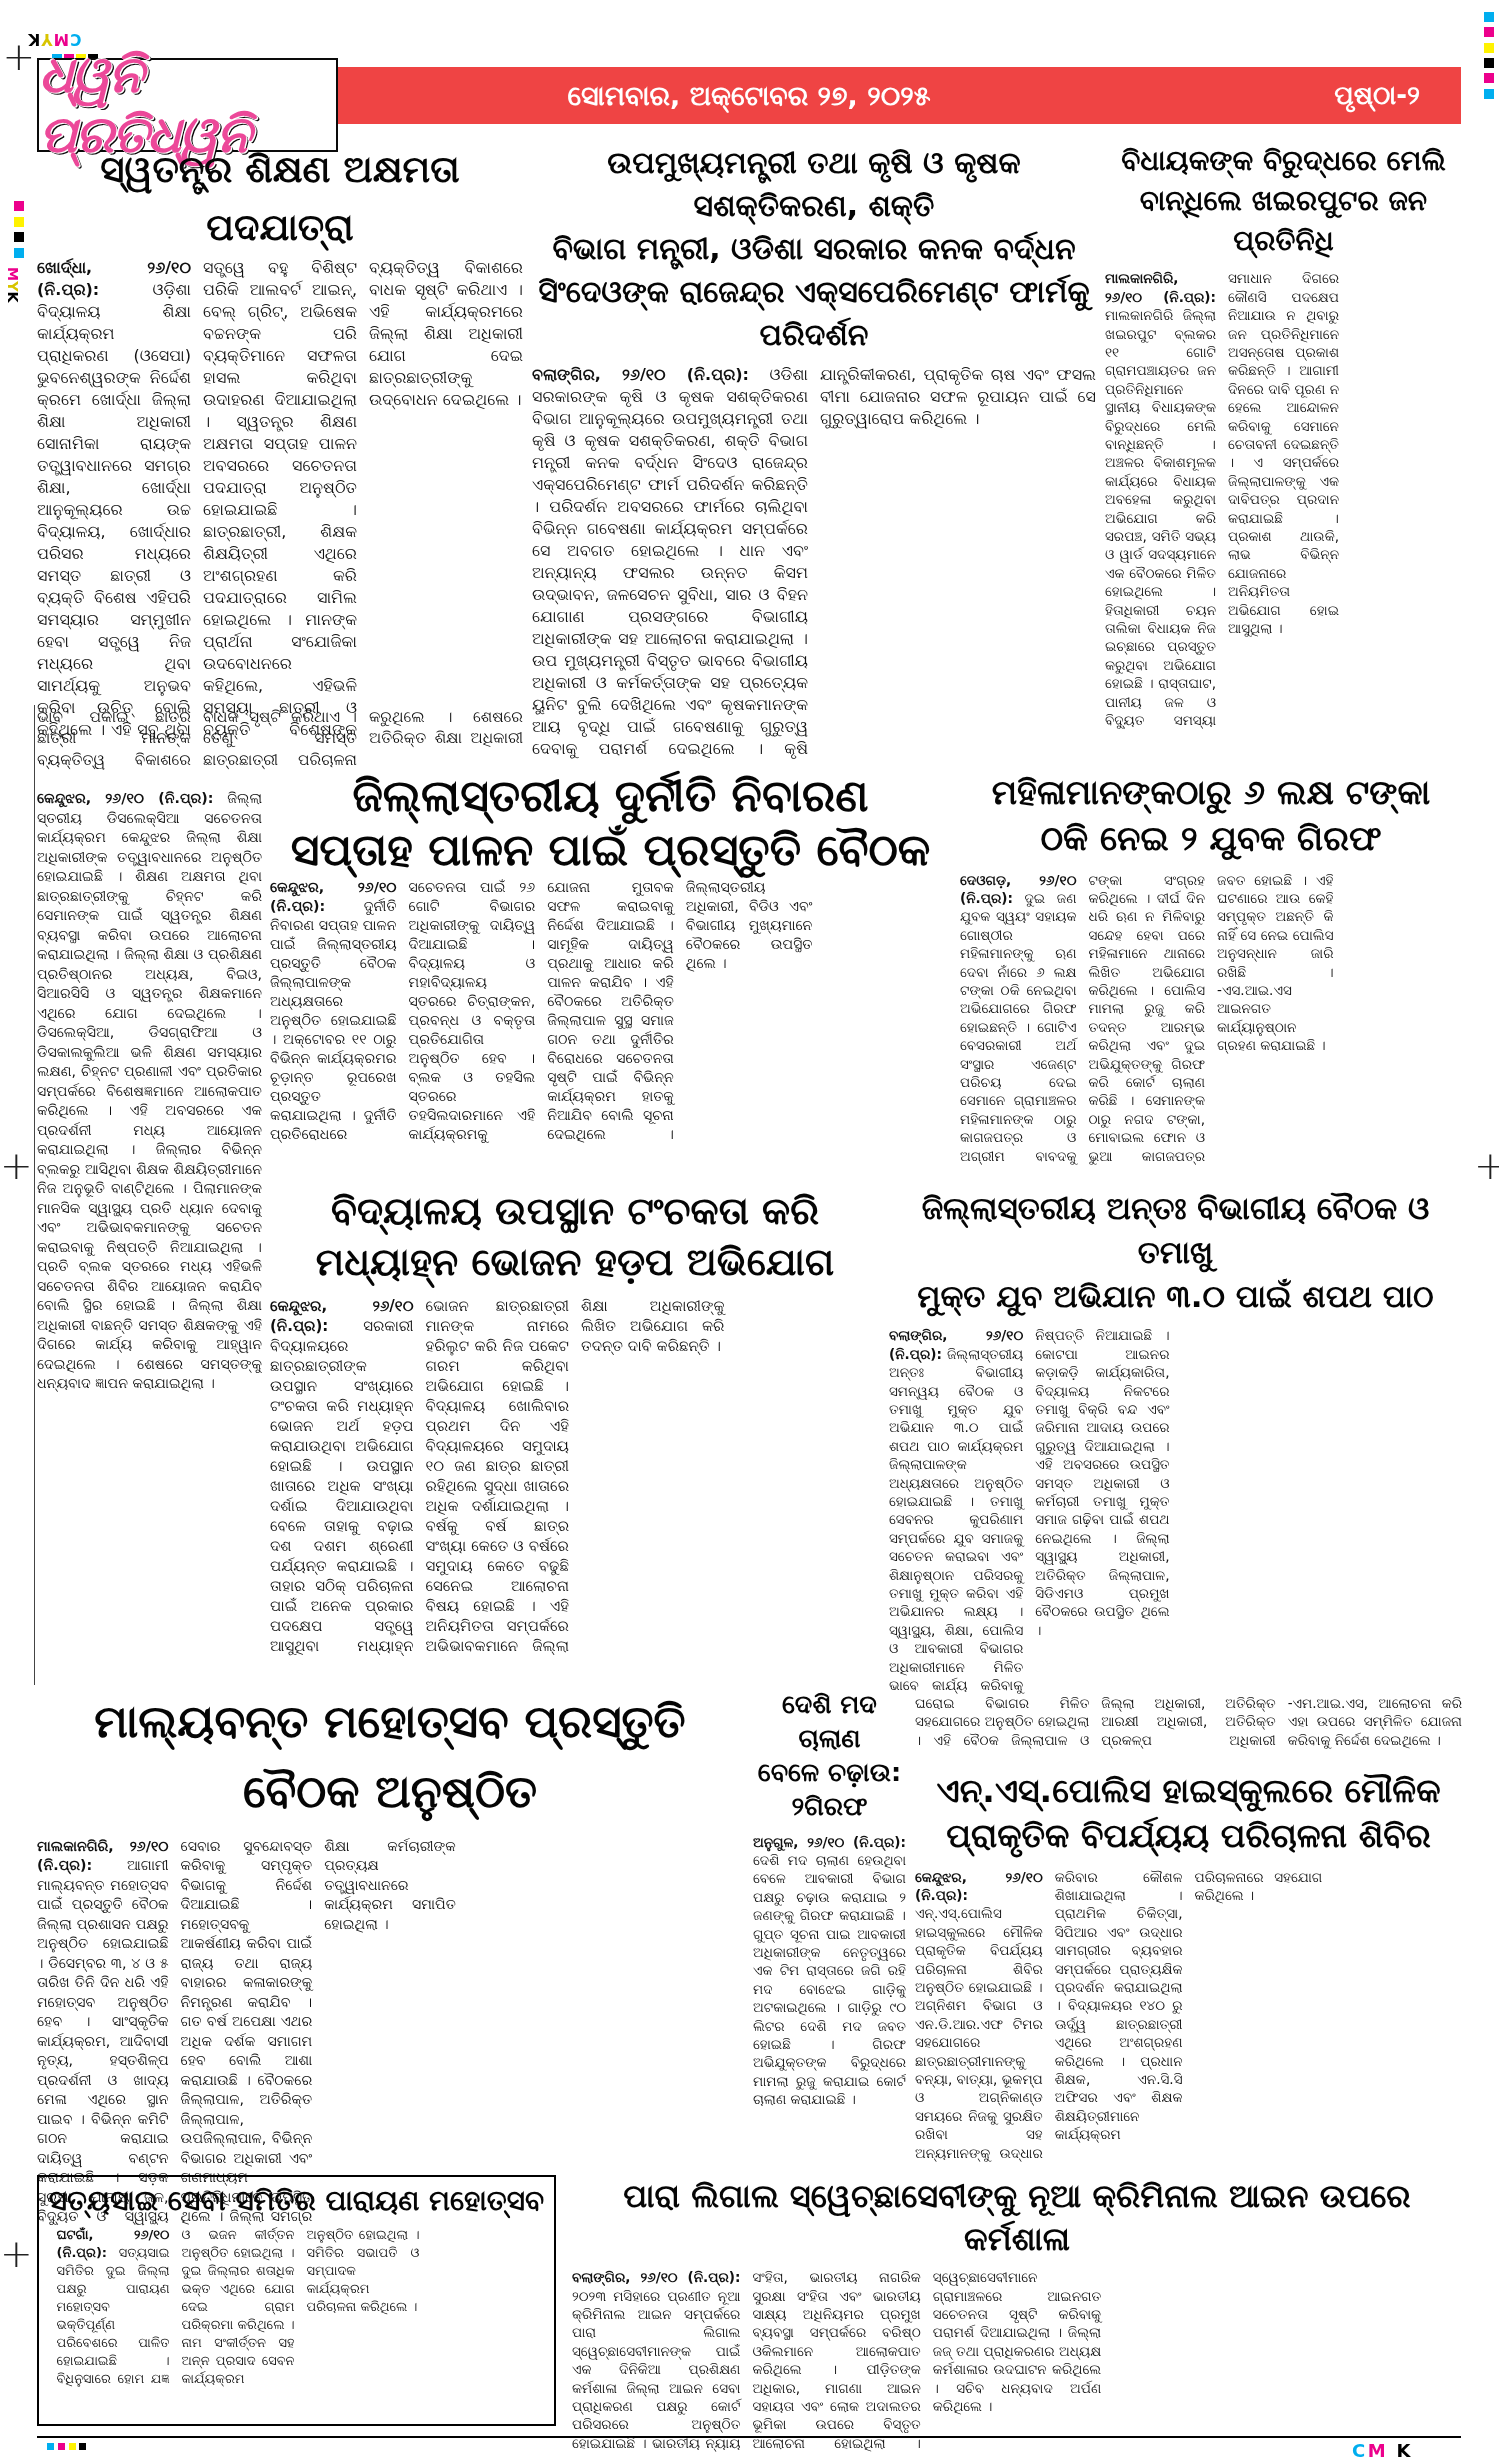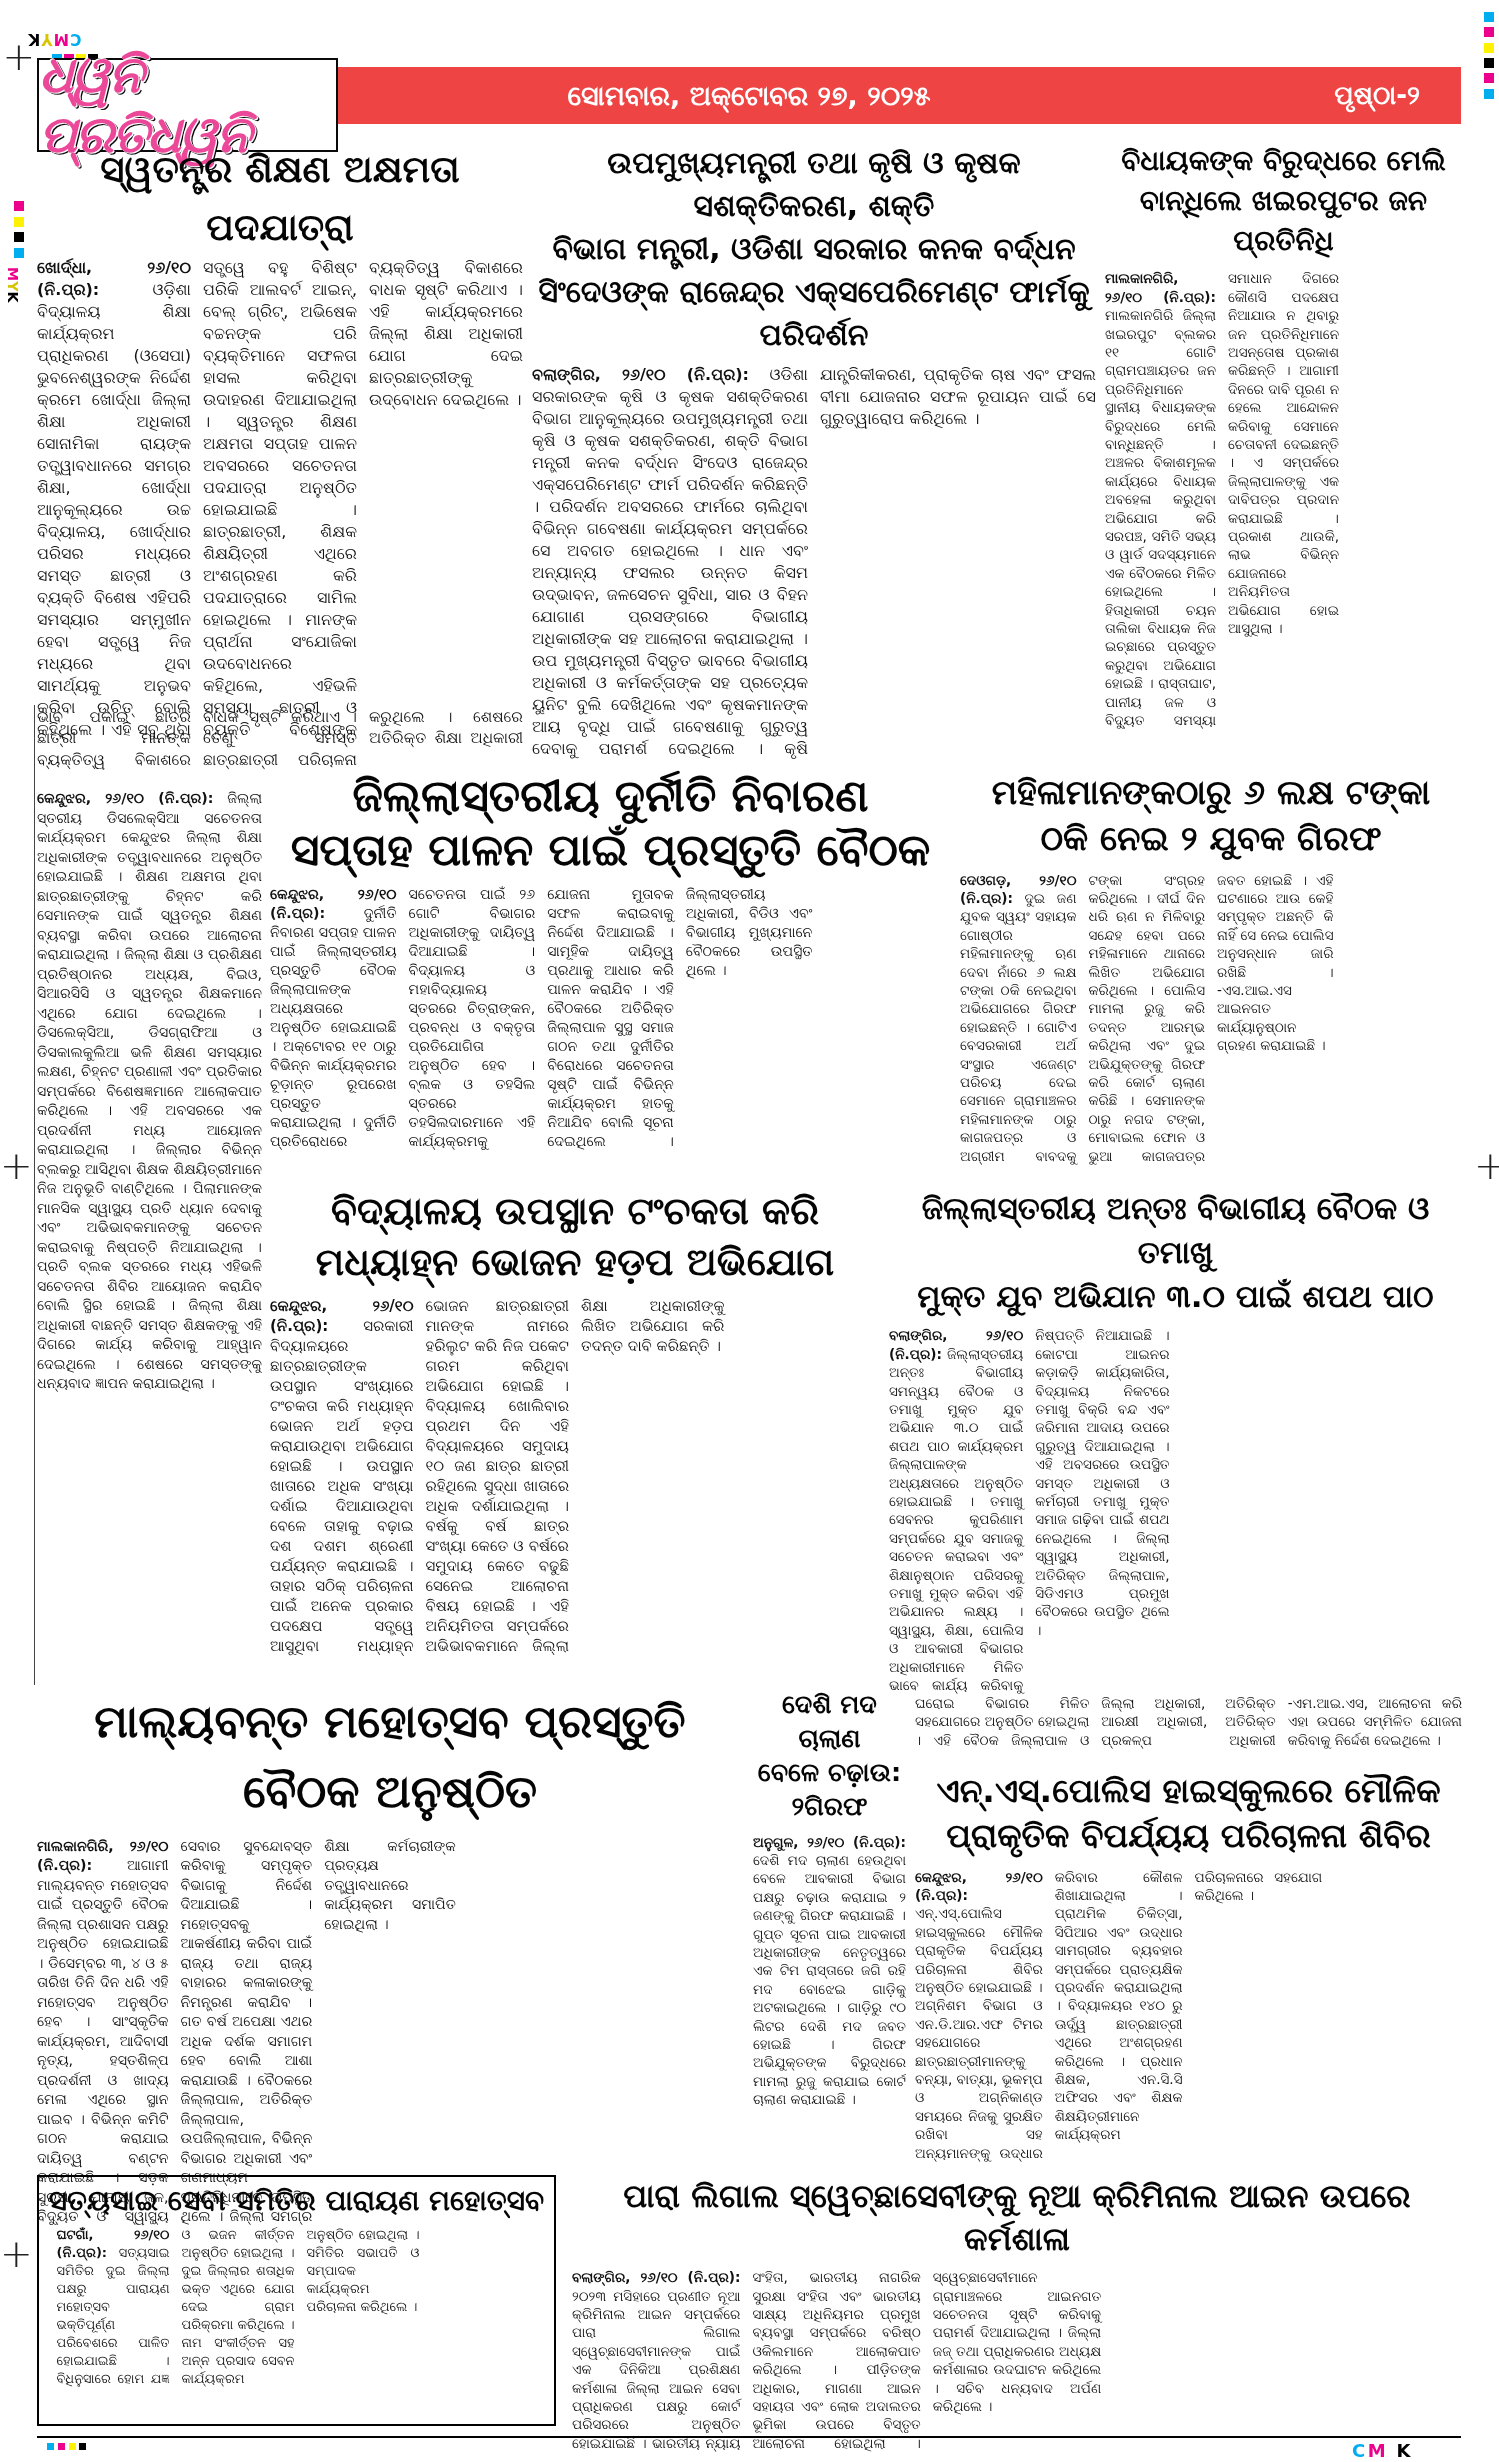--- a/index.html
+++ b/index.html
@@ -41,21 +41,21 @@
   .art-c{left:1105px;top:141px;width:357px;height:561px;}
   .art-c .hl{font-size:28px;line-height:40px;}
   .art-c .body{margin-top:8.3px;height:462px;column-count:3;font-size:13.6px;line-height:18.4px;}
   
   .art-d{left:37px;top:781px;width:225px;height:900px;}
   .art-d .hl{font-size:24px;line-height:33px;}
   .art-d .body{margin-top:8.3px;height:817px;column-count:1;font-size:14.2px;line-height:19.5px;}
   
   .art-e{left:270px;top:769px;width:681px;height:408px;}
   .art-e .hl{font-size:44px;line-height:54px;}
-  .art-e .body{margin-top:8px;height:278px;column-count:5;font-size:14.2px;line-height:19px;}
+  .art-e .body{margin-top:1px;height:278px;column-count:5;font-size:14.2px;line-height:19px;}
   
   .art-f{left:960px;top:769px;width:502px;height:408px;}
   .art-f .hl{font-size:34px;line-height:46px;}
   .art-f .body{margin-top:9.5px;height:296px;column-count:4;font-size:13.6px;line-height:18.4px;}
   
   .art-g{left:270px;top:1186px;width:610px;height:499px;}
   .art-g .hl{font-size:38px;line-height:51px;}
   .art-g .body{margin-top:8.3px;height:379px;column-count:4;font-size:15px;line-height:20px;}
   
   .art-h{left:889px;top:1186px;width:573px;height:490px;}

